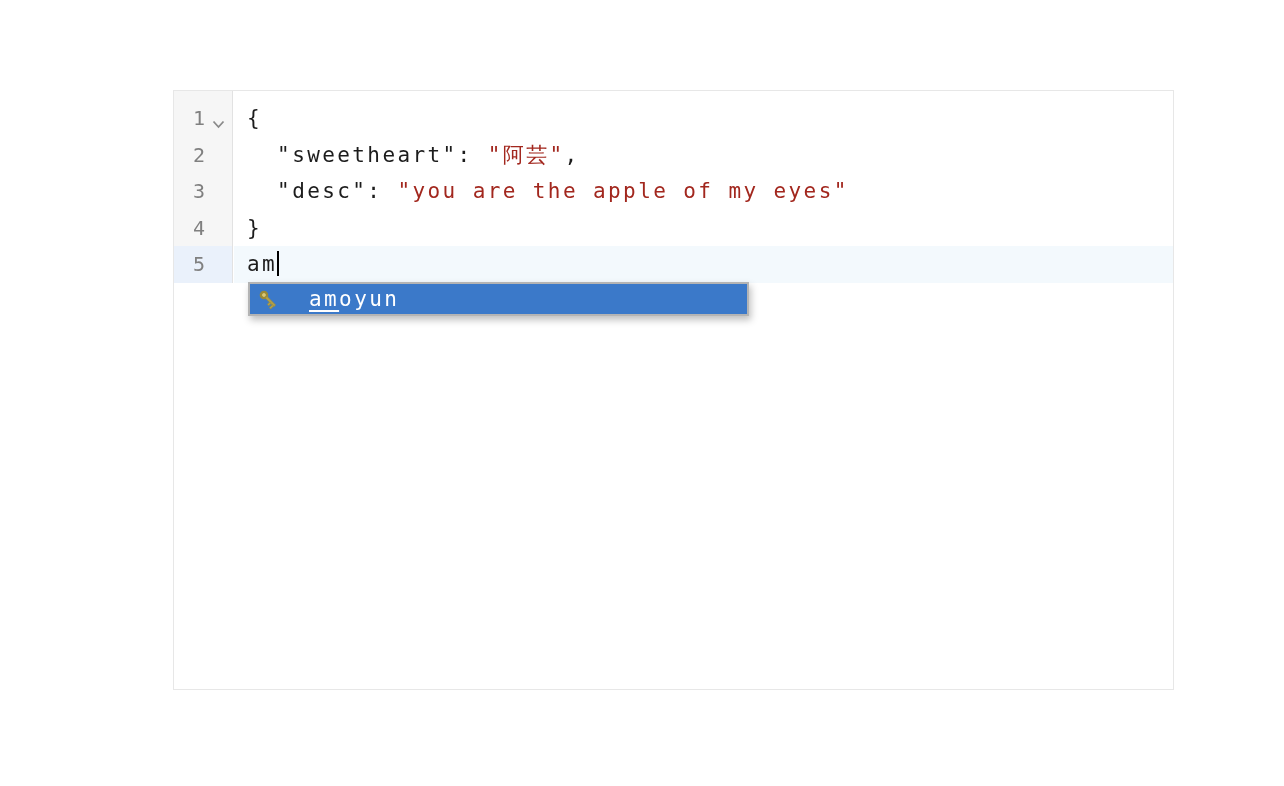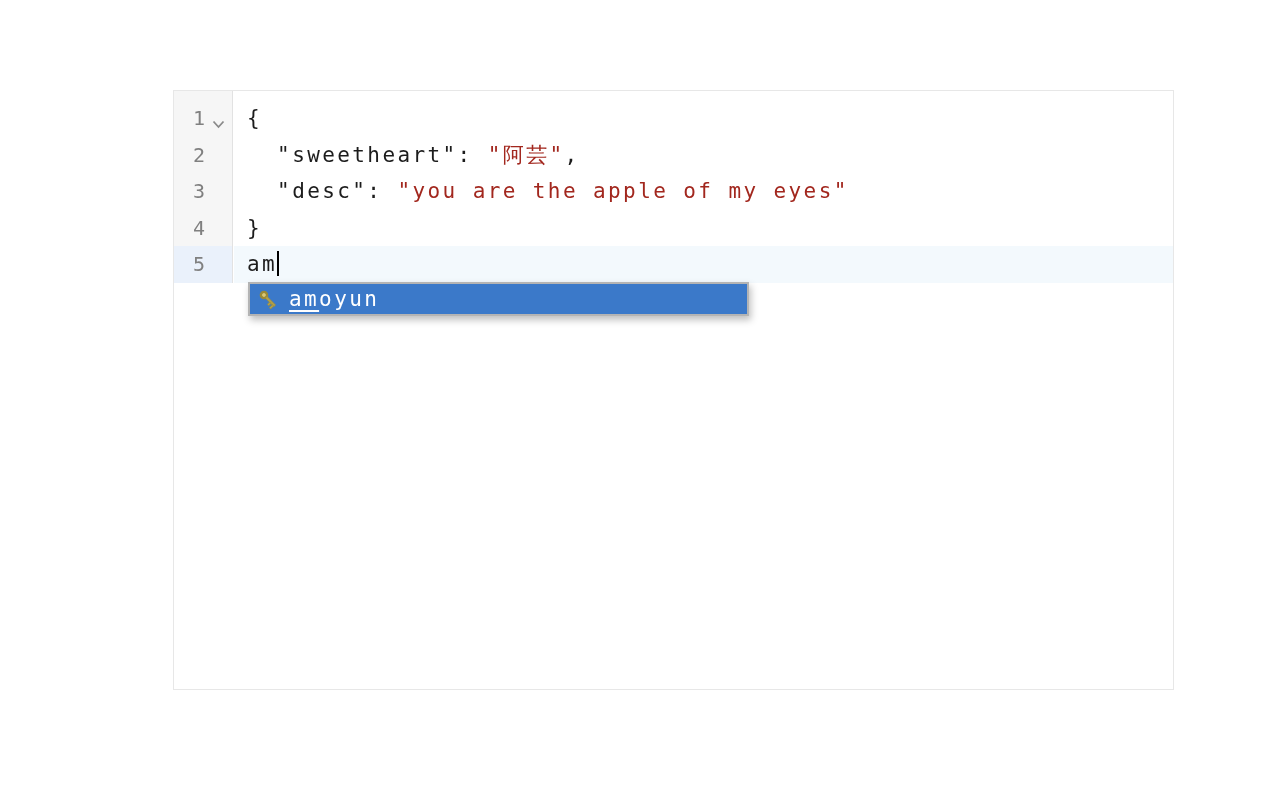--- a/index.html
+++ b/index.html
@@ -94,20 +94,21 @@
     left: 74px;
     top: 190.5px;
     width: 497px;
     height: 30px;
     border: 2px solid #b4b4b4;
     background: #3b79c9;
     display: flex;
     align-items: center;
     box-shadow: 2px 4px 7px rgba(0,0,0,0.25);
     cursor: pointer;
+    gap: 20px;
   }
   .popup .icon-wrap {
     margin-left: 7px;
     width: 22px;
     height: 22px;
     flex: 0 0 auto;
   }
   .popup .label {
     margin-left: 10px;
     color: #ffffff;

